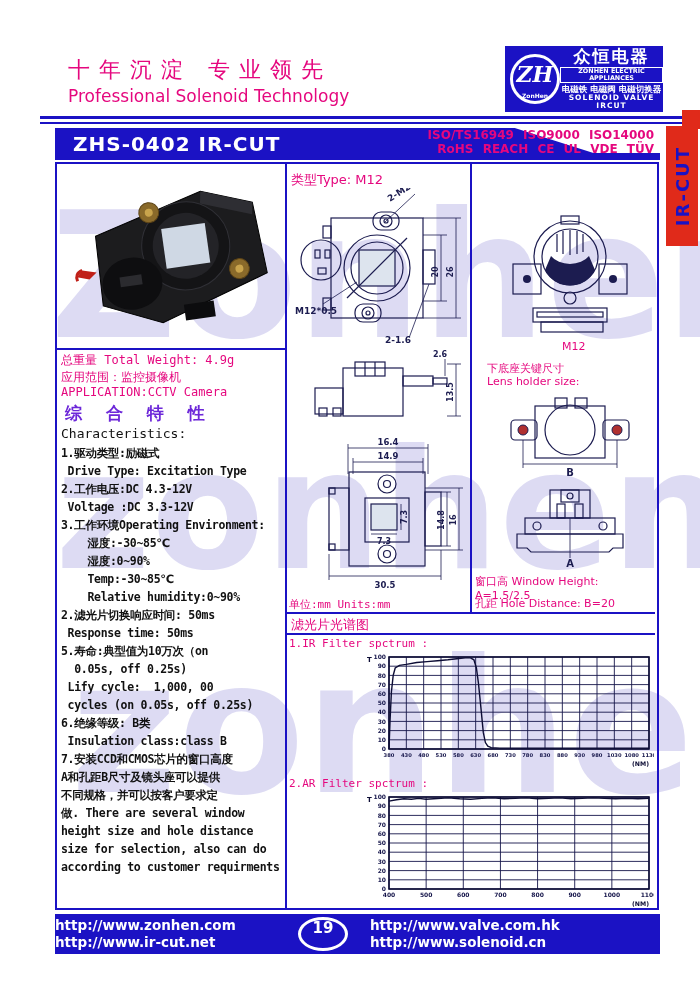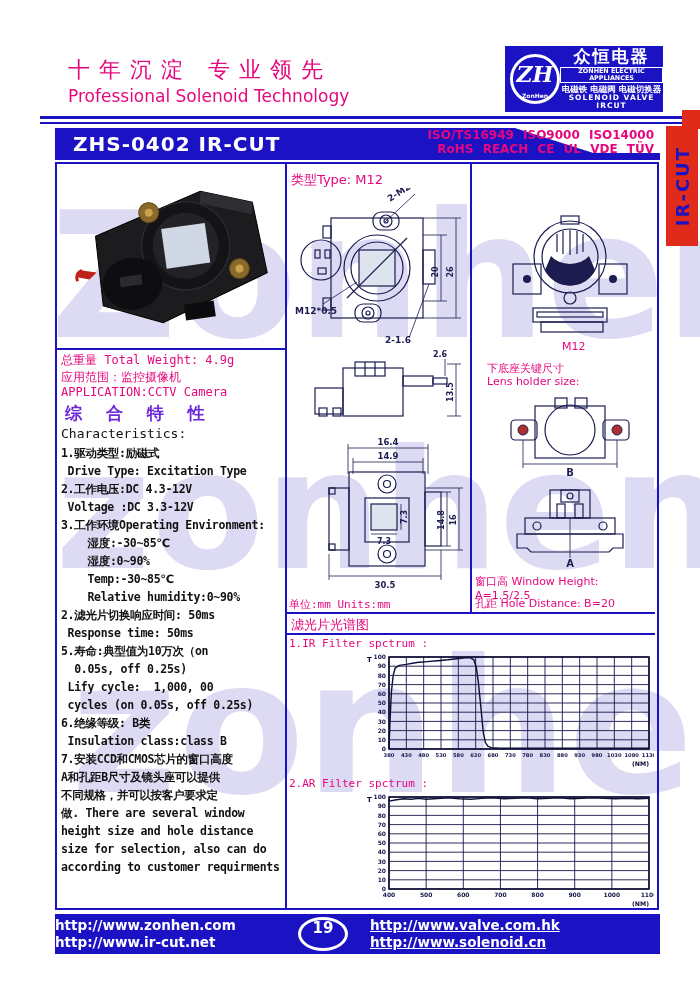--- a/index.html
+++ b/index.html
@@ -62,21 +62,21 @@
   #spec-title{left:234px;top:452px;font-size:13px;}
   #spec-underline{left:228px;top:469px;width:370px;height:2px;}
   #chart1-title{left:232px;top:473px;font-size:11px;}
   #chart2-title{left:232px;top:613px;font-size:11px;}
   .chart-svg{position:absolute;left:232px;}
   
   #footer{left:55px;top:914px;width:605px;height:40px;background:#1b12c4;z-index:2;
      display:flex;align-items:center;color:#fff;font-weight:bold;font-size:13.5px;line-height:17px;}
   #footer .urlcol{width:235px;}
   #footer .urlcol.left{text-align:left;}
-  #footer .urlcol.right{text-align:left;padding-left:14px;text-decoration:underline;}
+  #footer .urlcol.right{text-align:left;padding-left:14px;}
   #page-oval{width:44px;height:28px;border:3px solid #fff;border-radius:50%;flex:none;
      display:flex;justify-content:center;font-size:15px;margin-left:8px;margin-right:8px;}
   svg text{font-family:"DejaVu Sans",sans-serif;}
   .draw{stroke:#1c1c50;fill:none;stroke-width:1.2;}
   .dim{stroke:#1c1c50;fill:none;stroke-width:0.8;}
   .dimtxt{fill:#1c1c50;font-weight:bold;}
 </style>
 </head>
 <body>
 

